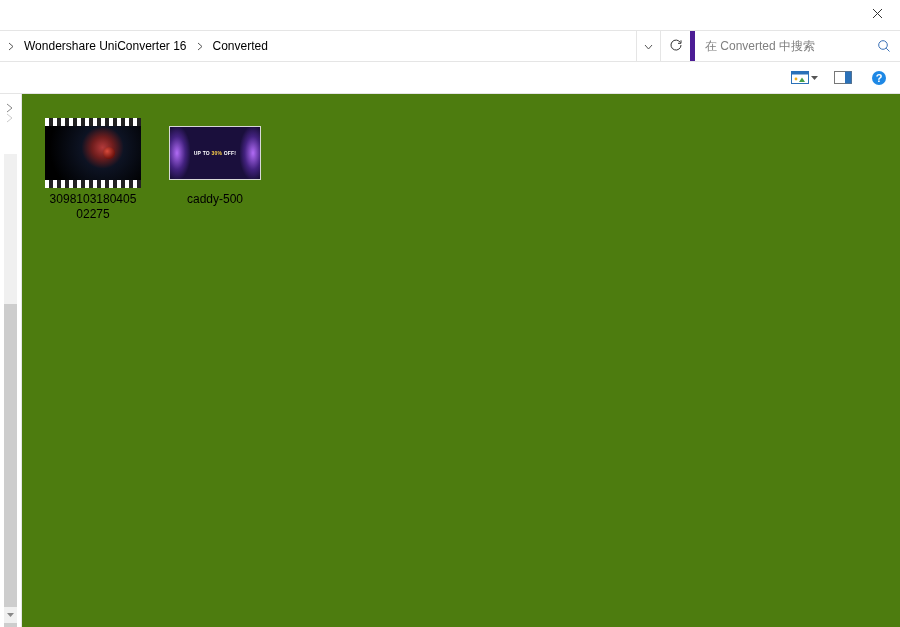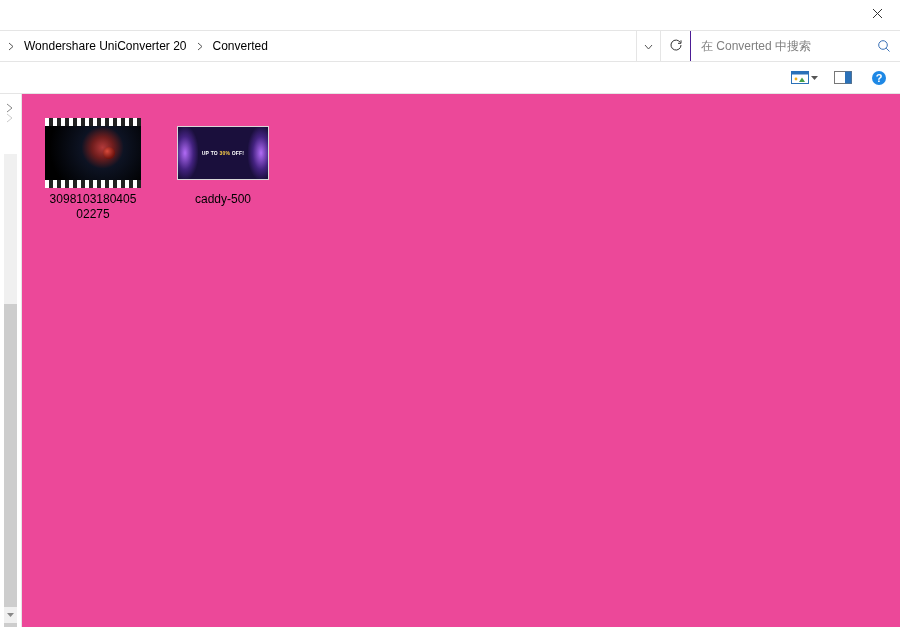--- a/index.html
+++ b/index.html
@@ -83,21 +83,21 @@
   }
   .refresh-btn {
     width: 30px;
     border-left: 1px solid #e5e5e5;
     display: flex;
     align-items: center;
     justify-content: center;
   }
   .search-box {
     width: 210px;
-    border-left: 1px solid #4c1d95;
+    border-left: 5px solid #4c1d95;
     display: flex;
     align-items: center;
     padding: 0 8px;
     color: #7f7f7f;
     position: relative;
   }
   .search-box input {
     border: none;
     outline: none;
     flex: 1;
@@ -178,26 +178,26 @@
     height: 16px;
     display: flex;
     align-items: center;
     justify-content: center;
     background: #f0f0f0;
   }
   .navpane .sb-arrow.down { bottom: 4px; }
 
   .content {
     flex: 1;
-    background: #ec4899;
+    background: #4d7c0f;
     padding: 20px 14px;
     display: flex;
     flex-wrap: wrap;
     align-content: flex-start;
-    gap: 16px;
+    gap: 8px;
   }
 
   .file-item {
     width: 110px;
     display: flex;
     flex-direction: column;
     align-items: center;
     padding: 4px;
     margin: 0 2px;
   }
@@ -293,21 +293,21 @@
     </div>
   </div>
 
   <div class="address-row">
     <div class="breadcrumbs">
       <span class="chev">
         <svg width="6" height="9" viewBox="0 0 6 9" fill="none">
             <path d="M1 1 L5 4.5 L1 8" stroke-width="1"></path>
           </svg>
       </span>
-      <span class="crumb">Wondershare UniConverter 20</span>
+      <span class="crumb">Wondershare UniConverter 16</span>
       <span class="chev">
         <svg width="6" height="9" viewBox="0 0 6 9" fill="none">
             <path d="M1 1 L5 4.5 L1 8" stroke-width="1"></path>
           </svg>
       </span>
       <span class="crumb">Converted</span>
     </div>
     <div class="addr-dropdown">
       <span>
         <svg width="9" height="6" viewBox="0 0 9 6" fill="none">

